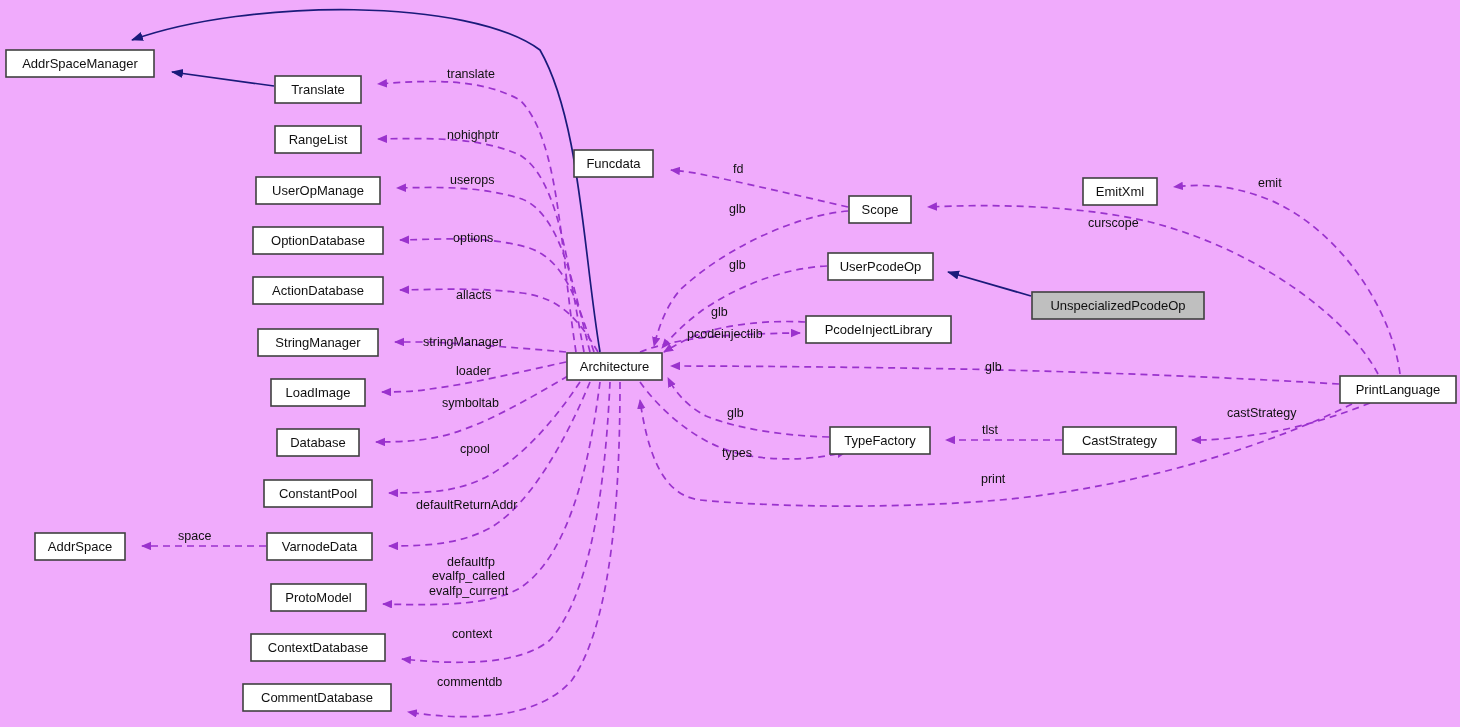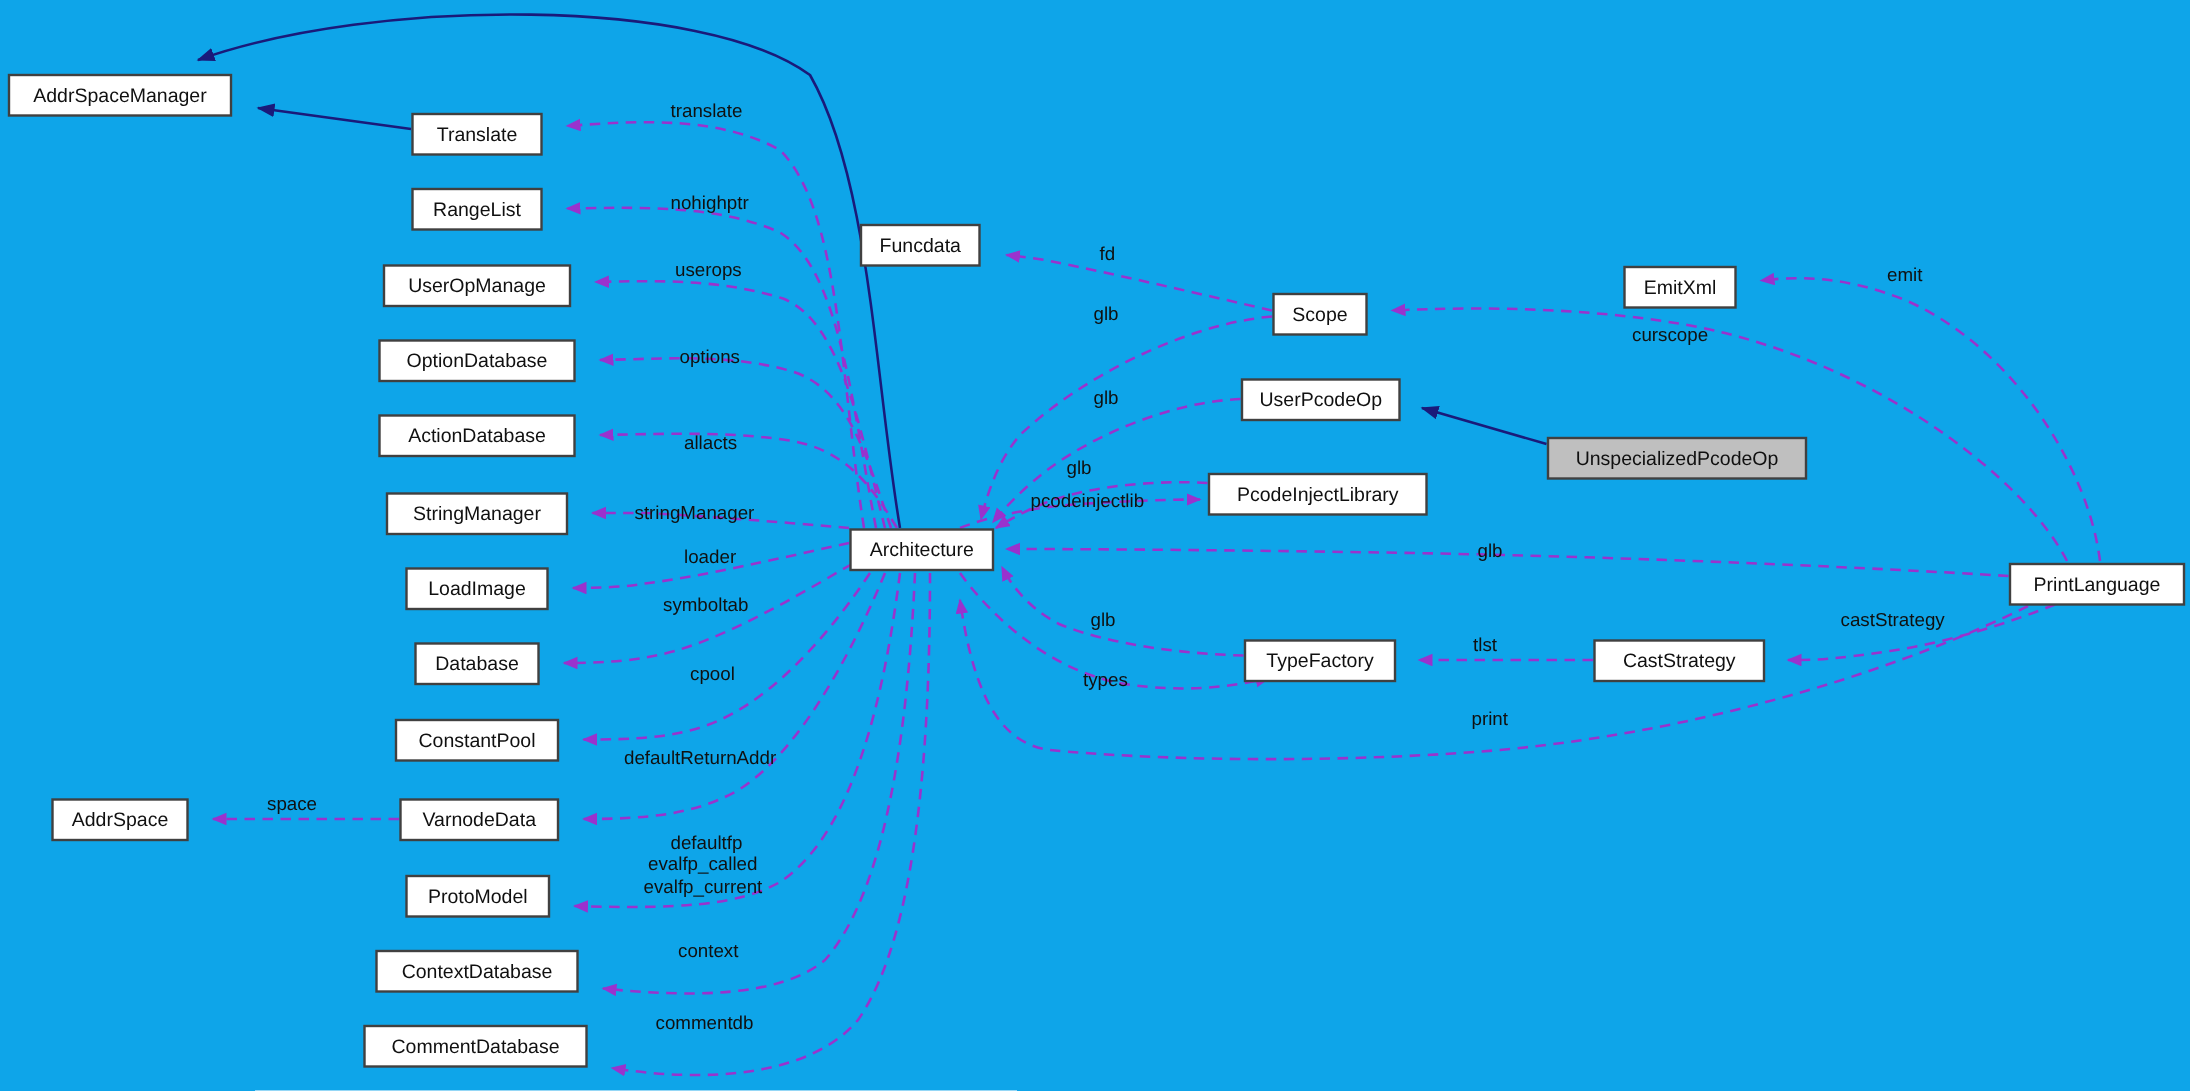--- a/index.html
+++ b/index.html
@@ -1,18 +1,18 @@
 <!DOCTYPE html>
 <html><head>
 <meta charset="utf-8">
 <title>Architecture Collaboration Diagram</title>
 <style>
   html,body{margin:0;padding:0;background:#ffffff;}
   body{font-family:"Liberation Sans","DejaVu Sans",sans-serif;}
-  #canvas{position:relative;width:1460px;height:727px;overflow:hidden;background:#0ea5e9;}
+  #canvas{position:relative;width:1460px;height:727px;overflow:hidden;background:#f0abfc;}
   svg#graph{position:absolute;left:0;top:0;width:1460px;height:727px;}
   .nodebox rect{fill:#ffffff;stroke:#404040;stroke-width:1.6;}
   .nodebox.highlight rect{fill:#bfbfbf;}
   .nodebox text{font-family:"Liberation Sans","DejaVu Sans",sans-serif;font-size:13px;fill:#101010;dominant-baseline:middle;text-anchor:middle;}
   .edgelabel{font-family:"Liberation Sans","DejaVu Sans",sans-serif;font-size:12.5px;fill:#101010;dominant-baseline:middle;}
   .usage-edge{fill:none;stroke:#9a32cd;stroke-width:1.7;stroke-dasharray:7,5;}
   .inherit-edge{fill:none;stroke:#1a1a7a;stroke-width:1.7;}
 </style>
 </head>
 <body>

